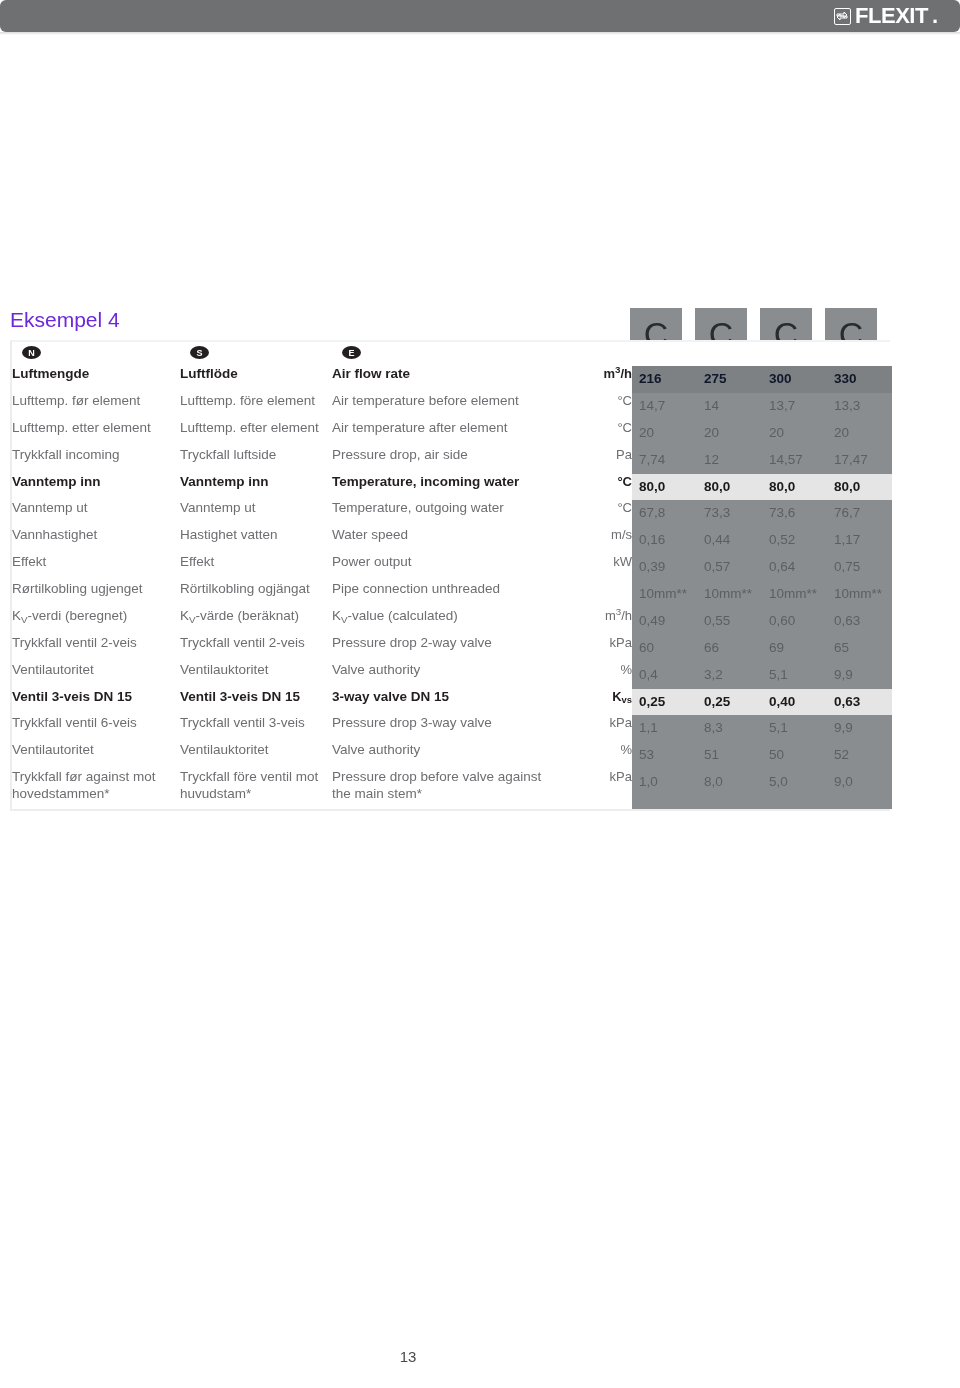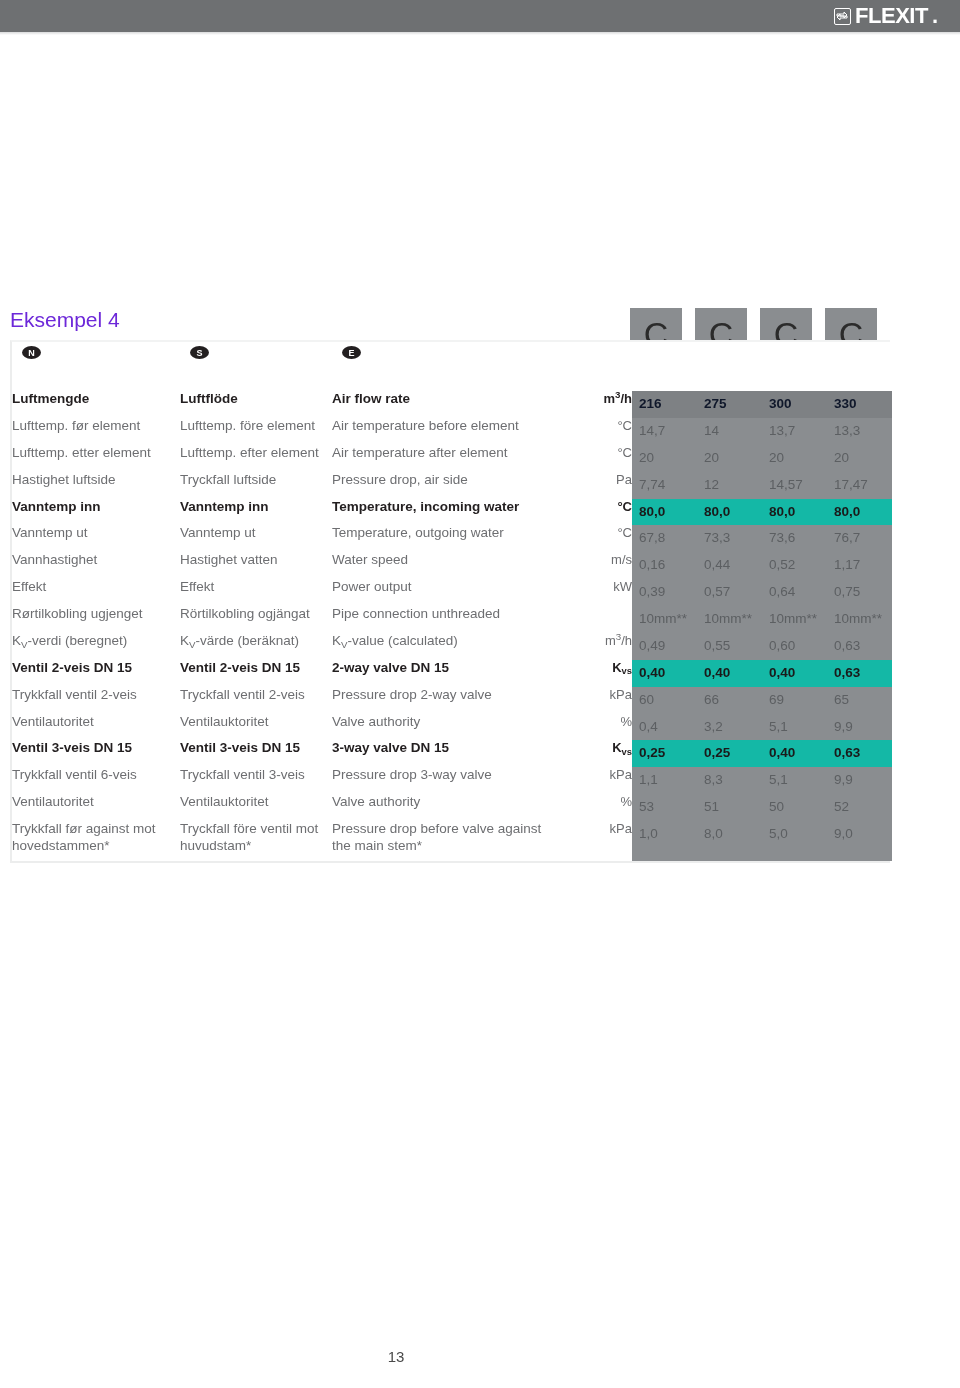--- a/index.html
+++ b/index.html
@@ -19,20 +19,21 @@
   .header-bar {
     position: absolute;
     left: 0;
     top: 0;
     width: 960px;
     height: 32px;
     background: #6e7072;
     display: flex;
     align-items: center;
     justify-content: flex-end;
+    border-radius: 6px;
   }
   .header-shadow {
     position: absolute;
     left: 0;
     top: 32px;
     width: 960px;
     height: 3px;
     background: linear-gradient(to bottom, #d9dadb, #ffffff);
   }
   .logo {
@@ -138,21 +139,20 @@
     justify-content: center;
     font-family: "Liberation Sans", sans-serif;
   }
 
   
   table.spec {
     border-collapse: separate;
     border-spacing: 0;
     width: 880px;
     table-layout: fixed;
-    margin-top: 25px;
   }
   table.spec td {
     padding: 0;
     vertical-align: top;
   }
   .col-no  { width: 168px; }
   .col-se  { width: 152px; }
   .col-en  { width: 228px; }
   .col-un  { width: 72px;  }
   .col-val { width: 65px;  }
@@ -193,21 +193,21 @@
     min-height: 16px;
     box-sizing: border-box;
     line-height: 1.25;
   }
   tr.hdr .val-inner {
     background: #7e8184;
     color: #0f172a;
     font-weight: bold;
   }
   tr.bold-row .val-inner {
-    background: #14b8a6;
+    background: #e5e5e5;
     color: #1a1a1a;
     font-weight: bold;
   }
   tr.tall .val-inner {
     min-height: 40px;
   }
 
   sub {
     font-size: 0.72em;
     vertical-align: baseline;
@@ -216,21 +216,21 @@
   }
   .sup3 {
     font-size: 0.75em;
     vertical-align: super;
     line-height: 0;
   }
 
   
   .page-number {
     position: absolute;
-    left: 0;
+    left: 12px;
     top: 1348px;
     width: 792px;
     text-align: center;
     font-size: 15px;
     color: #4a4a4a;
     font-family: "Liberation Sans", sans-serif;
   }
 </style>
 </head>
 <body>
@@ -334,21 +334,21 @@
               <div class="val-inner">20</div>
             </td>
             <td class="val">
               <div class="val-inner">20</div>
             </td>
             <td class="val">
               <div class="val-inner">20</div>
             </td>
           </tr>
           <tr class="">
-            <td class="lbl">Hastighet luftside</td>
+            <td class="lbl">Trykkfall incoming</td>
             <td class="lbl">Tryckfall luftside</td>
             <td class="lbl">Pressure drop, air side</td>
             <td class="unit">Pa</td>
             <td class="val">
               <div class="val-inner">7,74</div>
             </td>
             <td class="val">
               <div class="val-inner">12</div>
             </td>
             <td class="val">
@@ -459,38 +459,20 @@
             <td class="val">
               <div class="val-inner">0,55</div>
             </td>
             <td class="val">
               <div class="val-inner">0,60</div>
             </td>
             <td class="val">
               <div class="val-inner">0,63</div>
             </td>
           </tr>
-          <tr class="bold-row">
-            <td class="lbl bold">Ventil 2-veis DN 15</td>
-            <td class="lbl bold">Ventil 2-veis DN 15</td>
-            <td class="lbl bold">2-way valve DN 15</td>
-            <td class="unit bold">K<sub>vs</sub></td>
-            <td class="val">
-              <div class="val-inner">0,40</div>
-            </td>
-            <td class="val">
-              <div class="val-inner">0,40</div>
-            </td>
-            <td class="val">
-              <div class="val-inner">0,40</div>
-            </td>
-            <td class="val">
-              <div class="val-inner">0,63</div>
-            </td>
-          </tr>
           <tr class="">
             <td class="lbl">Trykkfall ventil 2-veis</td>
             <td class="lbl">Tryckfall ventil 2-veis</td>
             <td class="lbl">Pressure drop 2-way valve</td>
             <td class="unit">kPa</td>
             <td class="val">
               <div class="val-inner">60</div>
             </td>
             <td class="val">
               <div class="val-inner">66</div>

